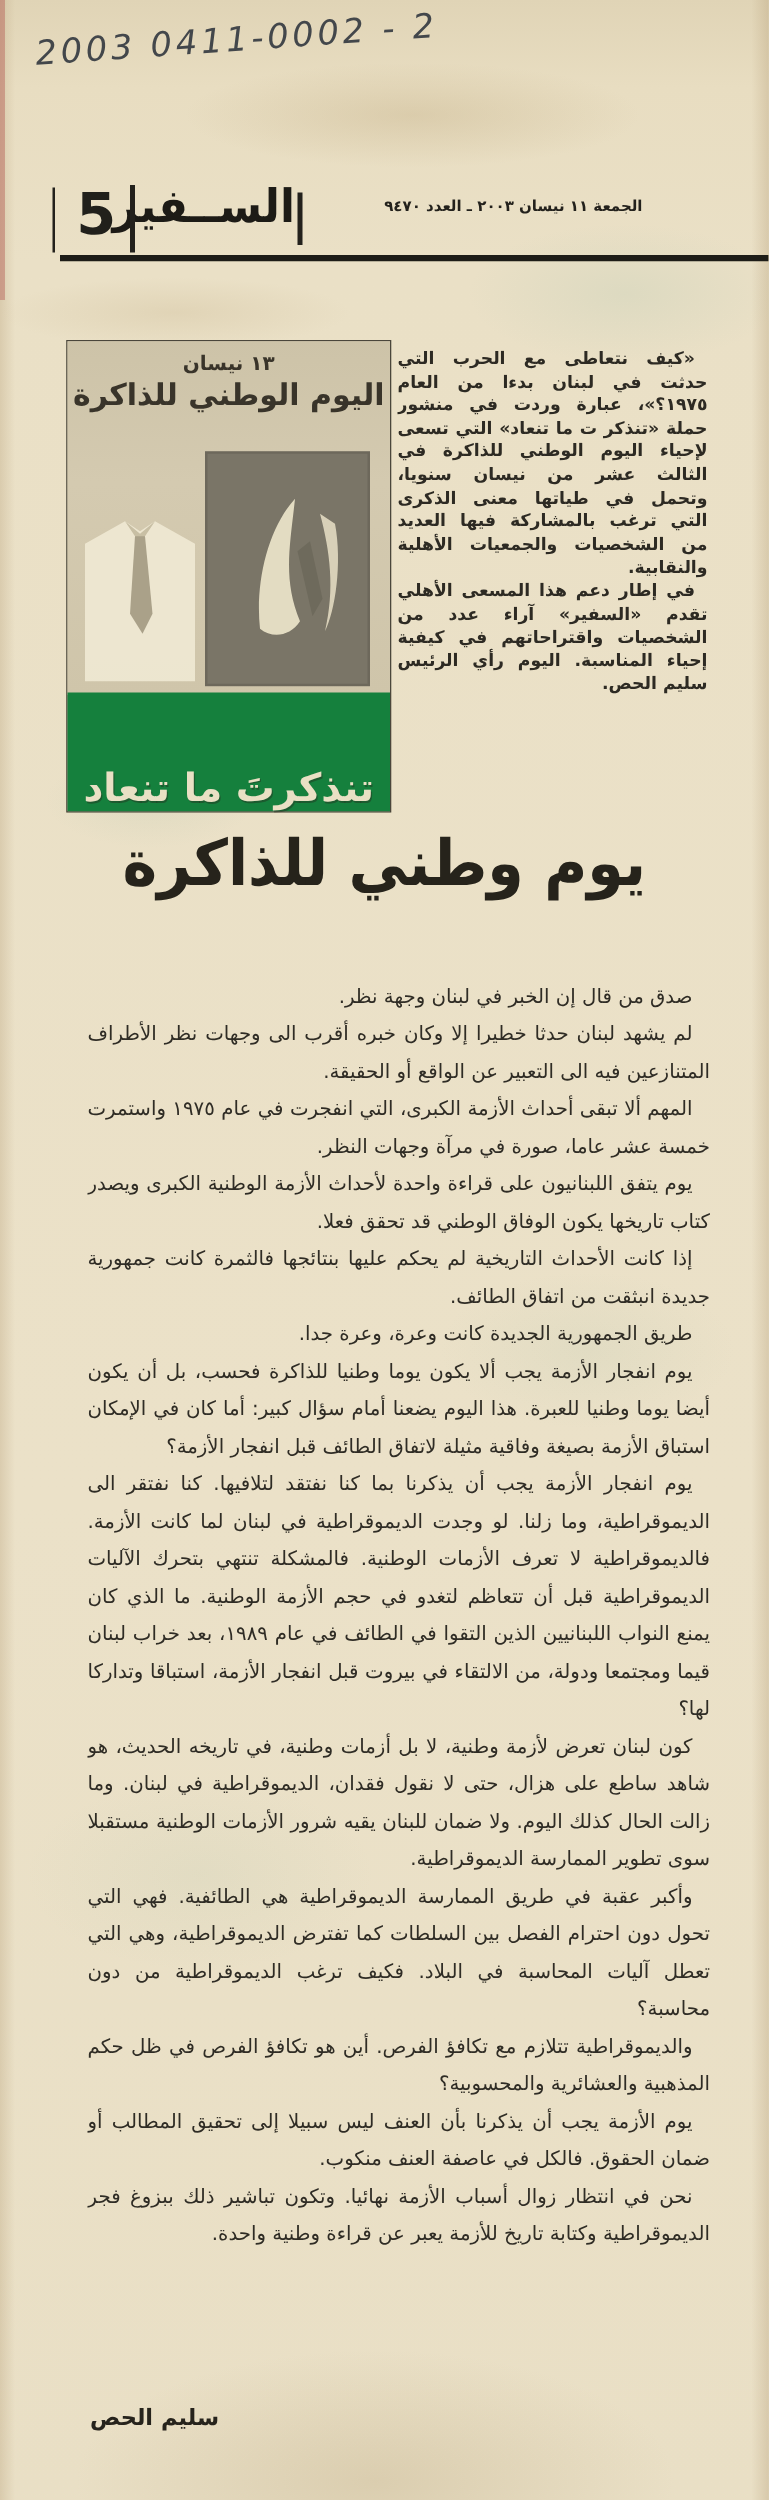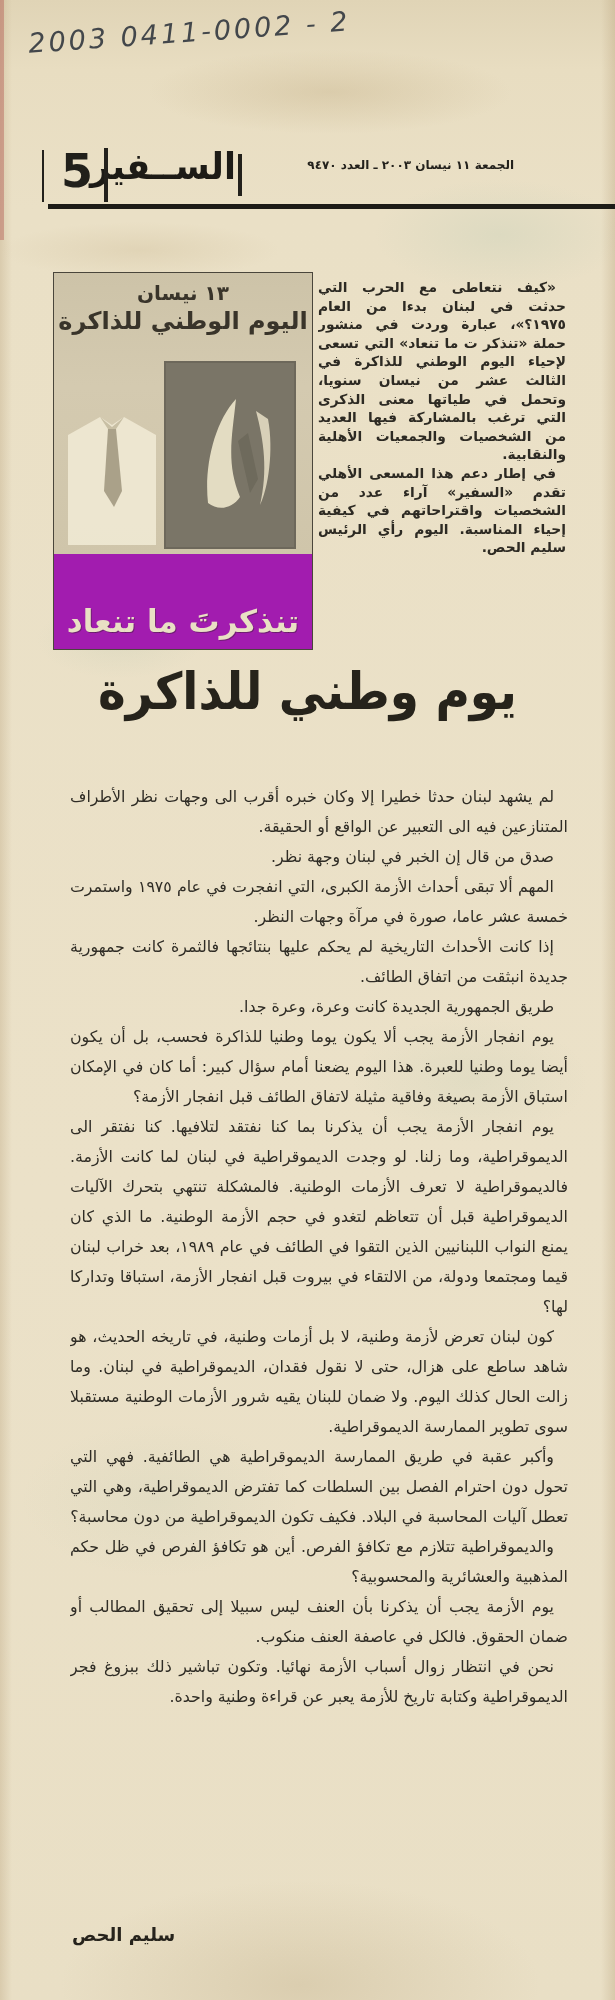--- a/index.html
+++ b/index.html
@@ -47,28 +47,28 @@
   .poster{position:absolute;left:53px;top:272px;width:260px;height:378px;border:1px solid #4a463b;
     background:#cfc5ab;box-sizing:border-box;}
   .halftone{
     background-image:
       repeating-linear-gradient(45deg, rgba(70,64,52,.13) 0 1px, transparent 1px 3px),
       repeating-linear-gradient(-45deg, rgba(70,64,52,.13) 0 1px, transparent 1px 3px);
   }
   .poster-inner{position:relative;width:100%;height:283px;overflow:hidden;
     background:linear-gradient(180deg,#cdc3a8 0,#d4cab0 40%,#cfc5aa 100%);}
   .poster-title{position:relative;z-index:2;text-align:center;padding-top:8px;color:#39342a;direction:rtl;}
-  .poster-title .t1{font-size:20px;font-weight:bold;letter-spacing:2px;text-align:center;}
+  .poster-title .t1{font-size:16px;font-weight:bold;letter-spacing:2px;text-align:center;}
   .poster-title .t2{font-size:24px;font-weight:bold;margin-top:2px;}
   .shirt-art{position:absolute;left:2px;top:132px;width:112px;height:148px;z-index:1;}
   .dark-panel{position:absolute;right:16px;top:88px;width:132px;height:188px;background:#7a7567;z-index:1;
     box-shadow:inset 0 0 0 2px rgba(40,36,28,.15);}
   .dove-art{position:absolute;left:14px;top:10px;width:104px;height:168px;}
-  .poster-band{position:absolute;left:0;bottom:0;width:100%;height:95px;background:#a21caf;
-    display:flex;align-items:flex-end;justify-content:center;box-sizing:border-box;padding-bottom:10px;}
+  .poster-band{position:absolute;left:0;bottom:0;width:100%;height:95px;background:#15803d;
+    display:flex;align-items:flex-end;justify-content:center;box-sizing:border-box;}
   .poster-band span{font-size:31px;font-weight:bold;color:#e9e0c4;direction:rtl;letter-spacing:1px;
     text-shadow:1px 1px 0 rgba(40,36,28,.4);}
 
   
   .intro-col{position:absolute;left:318px;top:278px;width:248px;height:372px;overflow:hidden;
     direction:rtl;text-align:justify;font-weight:bold;font-size:13.8px;line-height:18.6px;color:#2d2a23;}
   .intro-col p{margin:0;text-indent:10px;}
 
   
   .headline{position:absolute;left:0;top:664px;width:615px;text-align:center;
@@ -123,29 +123,30 @@
   </div>
 
   <div class="intro-col">
     <p>«كيف نتعاطى مع الحرب التي حدثت في لبنان بدءا من العام ١٩٧٥؟»، عبارة وردت في منشور حملة «تنذكر ت ما تنعاد» التي تسعى لإحياء اليوم الوطني للذاكرة في الثالث عشر من نيسان سنويا، وتحمل في طياتها معنى الذكرى التي ترغب بالمشاركة فيها العديد من الشخصيات والجمعيات الأهلية والنقابية.</p>
     <p>في إطار دعم هذا المسعى الأهلي تقدم «السفير» آراء عدد من الشخصيات واقتراحاتهم في كيفية إحياء المناسبة. اليوم رأي الرئيس سليم الحص.</p>
   </div>
 
   <div class="headline">يوم وطني للذاكرة</div>
 
   <div class="body-col">
+    <p>صدق من قال إن الخبر في لبنان وجهة نظر.</p>
     <p>لم يشهد لبنان حدثا خطيرا إلا وكان خبره أقرب الى وجهات نظر الأطراف المتنازعين فيه الى التعبير عن الواقع أو الحقيقة.</p>
-    <p>صدق من قال إن الخبر في لبنان وجهة نظر.</p>
     <p>المهم ألا تبقى أحداث الأزمة الكبرى، التي انفجرت في عام ١٩٧٥ واستمرت خمسة عشر عاما، صورة في مرآة وجهات النظر.</p>
+    <p>يوم يتفق اللبنانيون على قراءة واحدة لأحداث الأزمة الوطنية الكبرى ويصدر كتاب تاريخها يكون الوفاق الوطني قد تحقق فعلا.</p>
     <p>إذا كانت الأحداث التاريخية لم يحكم عليها بنتائجها فالثمرة كانت جمهورية جديدة انبثقت من اتفاق الطائف.</p>
     <p>طريق الجمهورية الجديدة كانت وعرة، وعرة جدا.</p>
     <p>يوم انفجار الأزمة يجب ألا يكون يوما وطنيا للذاكرة فحسب، بل أن يكون أيضا يوما وطنيا للعبرة. هذا اليوم يضعنا أمام سؤال كبير: أما كان في الإمكان استباق الأزمة بصيغة وفاقية مثيلة لاتفاق الطائف قبل انفجار الأزمة؟</p>
     <p>يوم انفجار الأزمة يجب أن يذكرنا بما كنا نفتقد لتلافيها. كنا نفتقر الى الديموقراطية، وما زلنا. لو وجدت الديموقراطية في لبنان لما كانت الأزمة. فالديموقراطية لا تعرف الأزمات الوطنية. فالمشكلة تنتهي بتحرك الآليات الديموقراطية قبل أن تتعاظم لتغدو في حجم الأزمة الوطنية. ما الذي كان يمنع النواب اللبنانيين الذين التقوا في الطائف في عام ١٩٨٩، بعد خراب لبنان قيما ومجتمعا ودولة، من الالتقاء في بيروت قبل انفجار الأزمة، استباقا وتداركا لها؟</p>
     <p>كون لبنان تعرض لأزمة وطنية، لا بل أزمات وطنية، في تاريخه الحديث، هو شاهد ساطع على هزال، حتى لا نقول فقدان، الديموقراطية في لبنان. وما زالت الحال كذلك اليوم. ولا ضمان للبنان يقيه شرور الأزمات الوطنية مستقبلا سوى تطوير الممارسة الديموقراطية.</p>
-    <p>وأكبر عقبة في طريق الممارسة الديموقراطية هي الطائفية. فهي التي تحول دون احترام الفصل بين السلطات كما تفترض الديموقراطية، وهي التي تعطل آليات المحاسبة في البلاد. فكيف تكون الديموقراطية من دون محاسبة؟</p>
+    <p>وأكبر عقبة في طريق الممارسة الديموقراطية هي الطائفية. فهي التي تحول دون احترام الفصل بين السلطات كما تفترض الديموقراطية، وهي التي تعطل آليات المحاسبة في البلاد. فكيف ترغب الديموقراطية من دون محاسبة؟</p>
     <p>والديموقراطية تتلازم مع تكافؤ الفرص. أين هو تكافؤ الفرص في ظل حكم المذهبية والعشائرية والمحسوبية؟</p>
     <p>يوم الأزمة يجب أن يذكرنا بأن العنف ليس سبيلا إلى تحقيق المطالب أو ضمان الحقوق. فالكل في عاصفة العنف منكوب.</p>
     <p>نحن في انتظار زوال أسباب الأزمة نهائيا. وتكون تباشير ذلك ببزوغ فجر الديموقراطية وكتابة تاريخ للأزمة يعبر عن قراءة وطنية واحدة.</p>
   </div>
 
   <div class="byline">سليم الحص</div>
 
 </div>
 
 </body></html>

